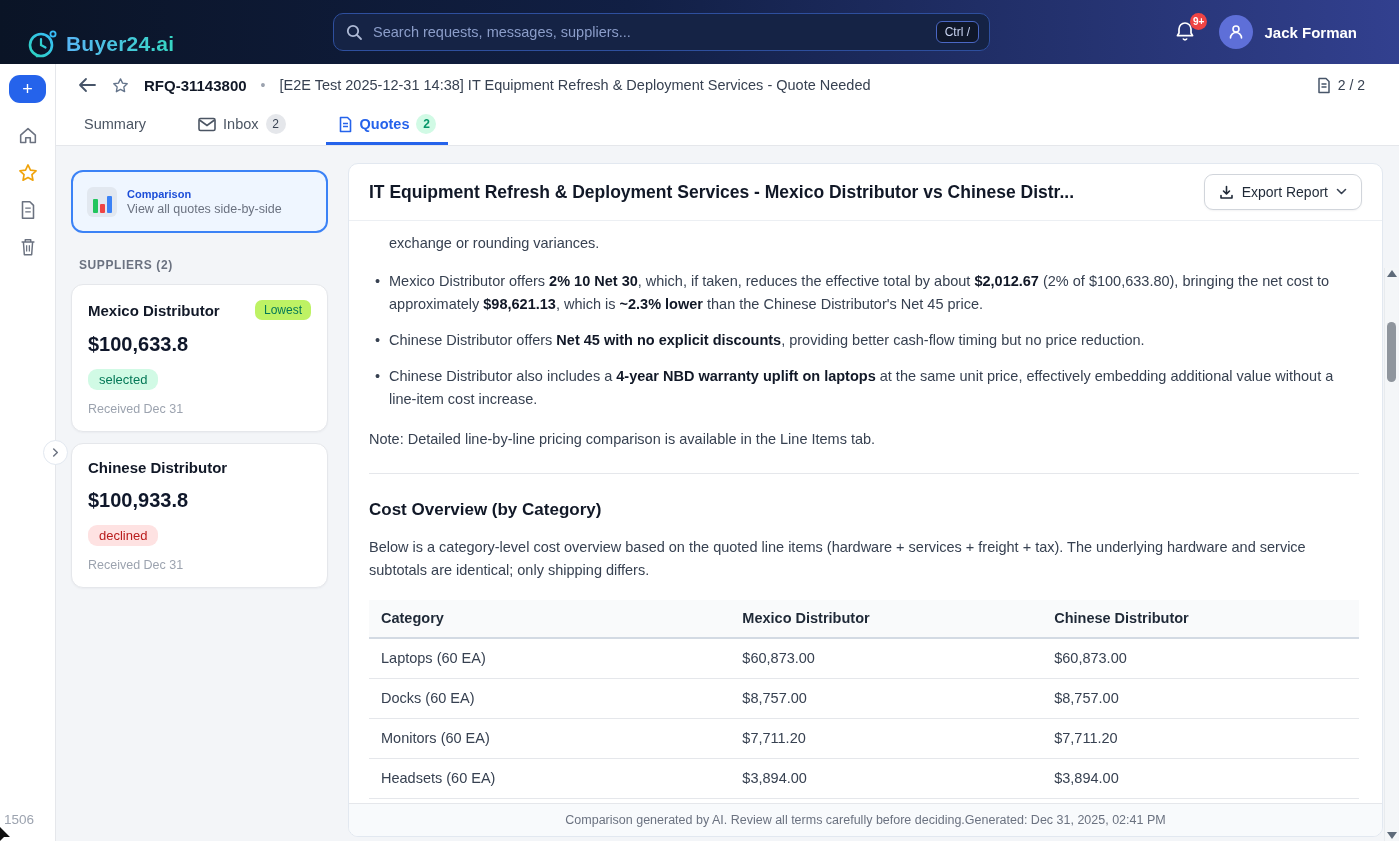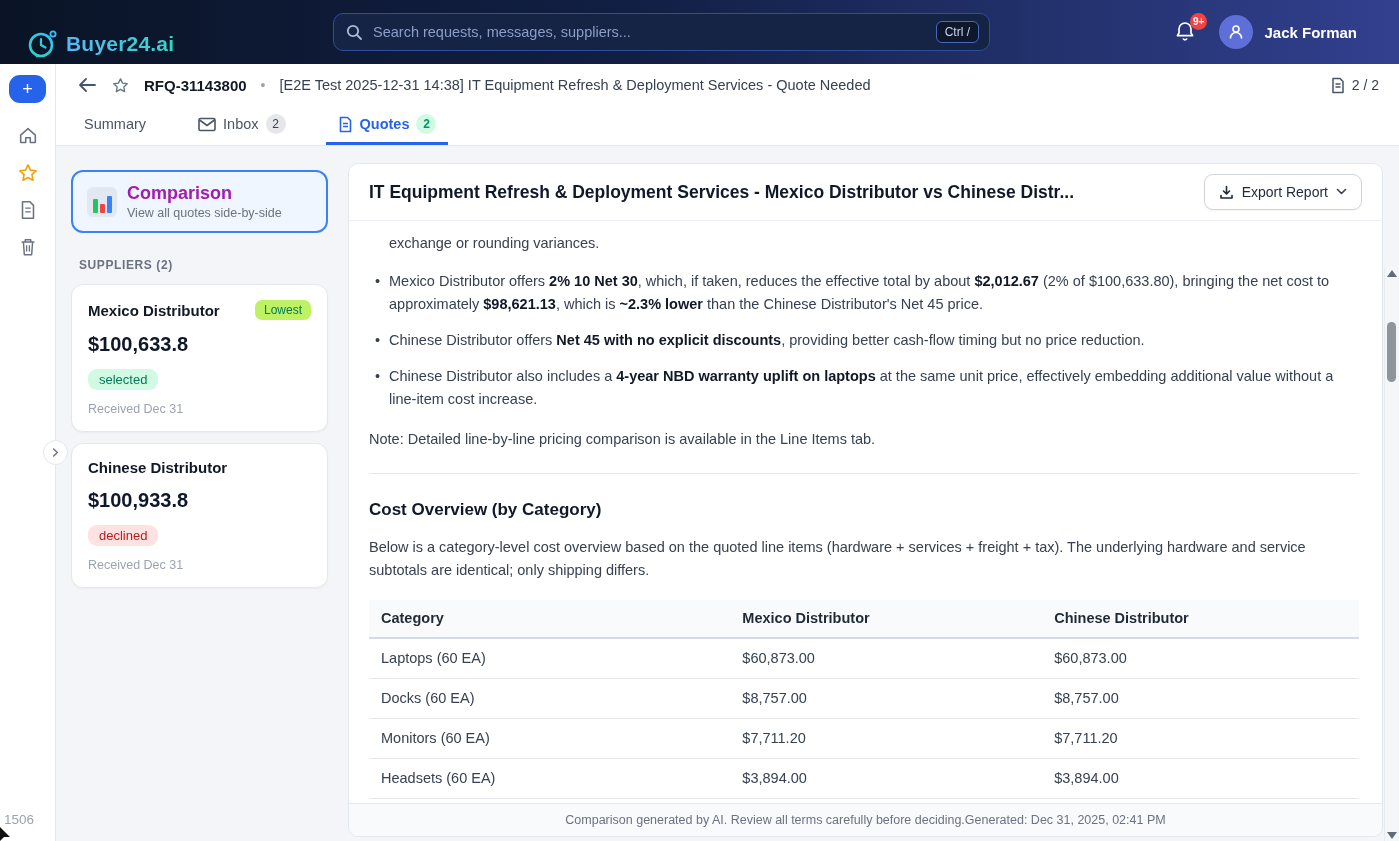--- a/index.html
+++ b/index.html
@@ -28,21 +28,21 @@
   .avatar { width:34px; height:34px; border-radius:50%; background:#5e6fd8; display:flex; align-items:center; justify-content:center; }
   .user-name { color:#fff; font-size:15px; font-weight:700; }
 
   
   .crumb-bar { position:absolute; left:0; top:64px; width:1399px; height:42px; background:#fff;
     display:flex; align-items:center; z-index:10; }
   .crumb-left { display:flex; align-items:center; gap:14px; margin-left:77px; }
   .rfq-id { font-size:15px; font-weight:700; color:#111827; }
   .crumb-dot { color:#9ca3af; font-size:14px; }
   .crumb-title { font-size:14.5px; color:#374151; }
-  .crumb-right { margin-left:auto; margin-right:20px; display:flex; align-items:center; gap:6px;
+  .crumb-right { margin-left:auto; margin-right:34px; display:flex; align-items:center; gap:6px;
     color:#374151; font-size:14px; }
 
   
   .tabs-bar { position:absolute; left:0; top:106px; width:1399px; height:40px; background:#fff;
     border-bottom:1px solid #e5e7eb; display:flex; align-items:stretch; z-index:10; }
   .ptab { display:flex; align-items:center; gap:7px; font-size:14.5px; color:#4b5563;
     padding:0 12px; margin-right:28px; cursor:pointer; border-bottom:3px solid transparent; }
   .ptab:first-child { margin-left:72px; }
   .ptab.active { color:#2563eb; font-weight:700; border-bottom-color:#2563eb; }
   .count-badge { width:20px; height:20px; border-radius:50%; font-size:12px; display:flex;
@@ -59,21 +59,21 @@
   .rail-counter { position:absolute; left:4px; top:748px; color:#9ca3af; font-size:13.5px; }
   .corner-cursor { position:absolute; left:0; bottom:0; z-index:40; }
 
   
   .sidebar { position:absolute; left:71px; top:170px; width:257px; z-index:5; }
   .cmp-card { background:#eff6ff; border:2px solid #3b82f6; border-radius:12px; height:63px;
     display:flex; align-items:center; gap:10px; padding:0 14px; cursor:pointer; }
   .cmp-icon { width:30px; height:30px; background:#e2e8f0; border-radius:6px; display:flex;
     align-items:flex-end; justify-content:center; gap:2px; padding:4px 4px; }
   .cmp-icon i { display:block; width:5px; border-radius:1px; }
-  .cmp-title { font-size:18px; font-weight:700; color:#a21caf; }
+  .cmp-title { font-size:11px; font-weight:700; color:#1d4ed8; }
   .cmp-sub { font-size:12.5px; color:#6b7280; margin-top:2px; }
   .suppliers-h { margin:25px 0 12px 8px; font-size:12px; font-weight:700; color:#6b7280; letter-spacing:.6px; }
   .sup-card { background:#fff; border:1px solid #e5e7eb; border-radius:12px; padding:15px 16px;
     margin-bottom:11px; cursor:pointer; box-shadow:0 1px 2px rgba(16,24,40,.04); }
   .sup-top { display:flex; align-items:center; justify-content:space-between; }
   .sup-name { font-size:15px; font-weight:700; color:#111827; }
   .lowest-badge { background:#bef264; color:#047857; font-size:12px; padding:3px 9px; border-radius:7px; }
   .sup-price { font-size:20px; font-weight:700; color:#0f172a; margin-top:13px; }
   .pill { display:inline-block; margin-top:13px; font-size:13px; padding:3px 11px; border-radius:9px; }
   .pill-green { background:#d1fae5; color:#047857; }

